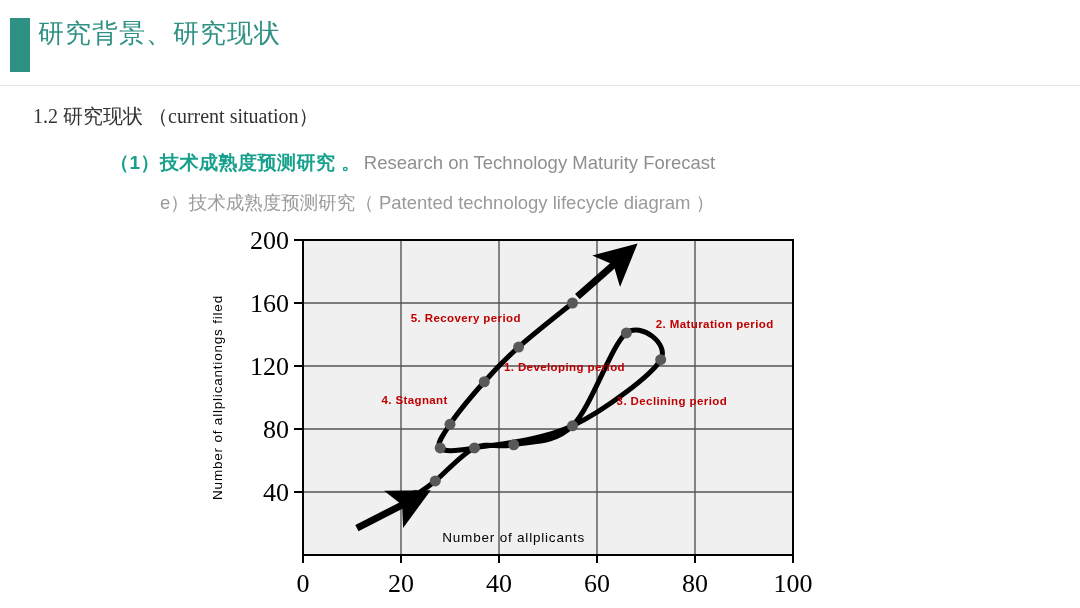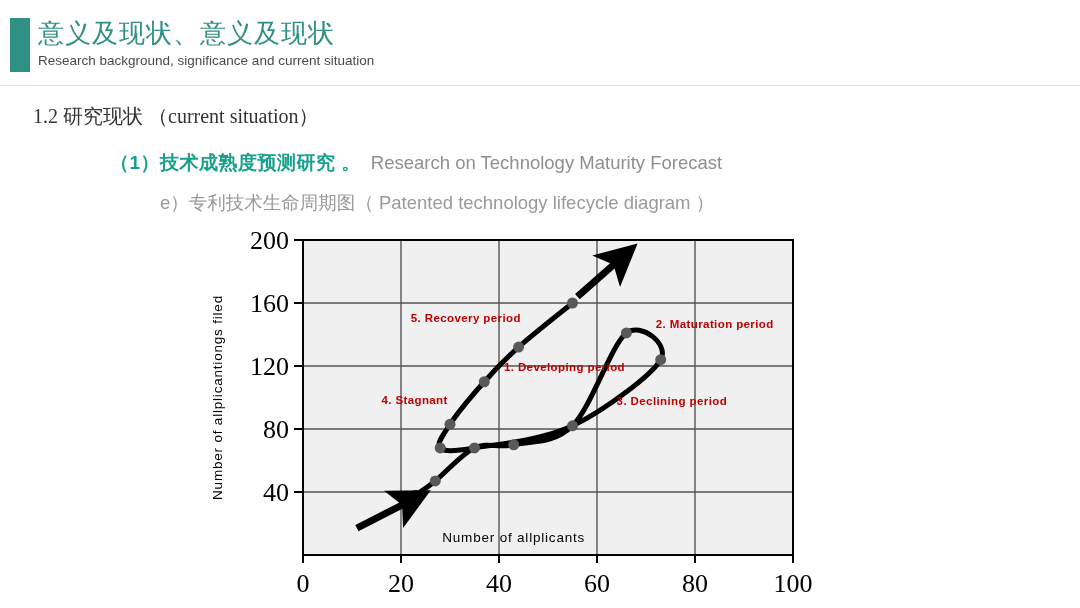--- a/index.html
+++ b/index.html
@@ -38,49 +38,48 @@
     font-family:"Liberation Serif", serif;
     font-size:20px;line-height:26px;color:#333333;
     white-space:nowrap;
   }
   #line-1{
     position:absolute;left:110px;top:150px;
     font-size:19px;line-height:26px;
     white-space:nowrap;
   }
   #line-1 .cn{color:#17a08c;font-weight:bold;letter-spacing:.5px;margin-top:20px;}
-  #line-1 .en{color:#8f8f8f;font-weight:normal;margin-left:10px;font-size:18.5px;}
+  #line-1 .en{color:#8f8f8f;font-weight:normal;margin-left:3px;font-size:18.5px;}
   #line-e{
     position:absolute;left:160px;top:190px;
     font-size:18.5px;line-height:26px;color:#9a9a9a;
     white-space:nowrap;
   }
   
   #chart{
     position:absolute;left:200px;top:225px;width:620px;height:375px;
   }
   #chart svg{display:block;}
 </style>
 </head>
 <body>
 
 <div id="header">
   <div id="header-accent"></div>
-  <div id="header-title">意义及现状、意义及现状</div>
-  <div id="header-subtitle">Research background, significance and current situation</div>
+  <div id="header-title">研究背景、研究现状</div>
   <div id="header-rule"></div>
 </div>
 
 <div id="line-231">1.2 研究现状 （current situation）</div>
 
 <div id="line-1">
   <span class="cn">（1）技术成熟度预测研究 。</span><span class="en">Research on Technology Maturity Forecast</span>
 </div>
 
-<div id="line-e">e）专利技术生命周期图（ Patented technology lifecycle diagram ）</div>
+<div id="line-e">e）技术成熟度预测研究（ Patented technology lifecycle diagram ）</div>
 
 <div id="chart">
   <svg id="chart-svg" width="620" height="375" viewBox="0 0 620 375" xmlns="http://www.w3.org/2000/svg">
     <defs>
       <marker id="arrowhead" markerWidth="6" markerHeight="6" refX="2" refY="3" orient="auto" markerUnits="strokeWidth">
         <path d="M0,0 L6,3 L0,6 L1.4,3 z" fill="#000000"></path>
       </marker>
     </defs>
     <g id="plot-bg-group">
         <rect x="103" y="15" width="490" height="315" fill="#f0f0f0"></rect>

